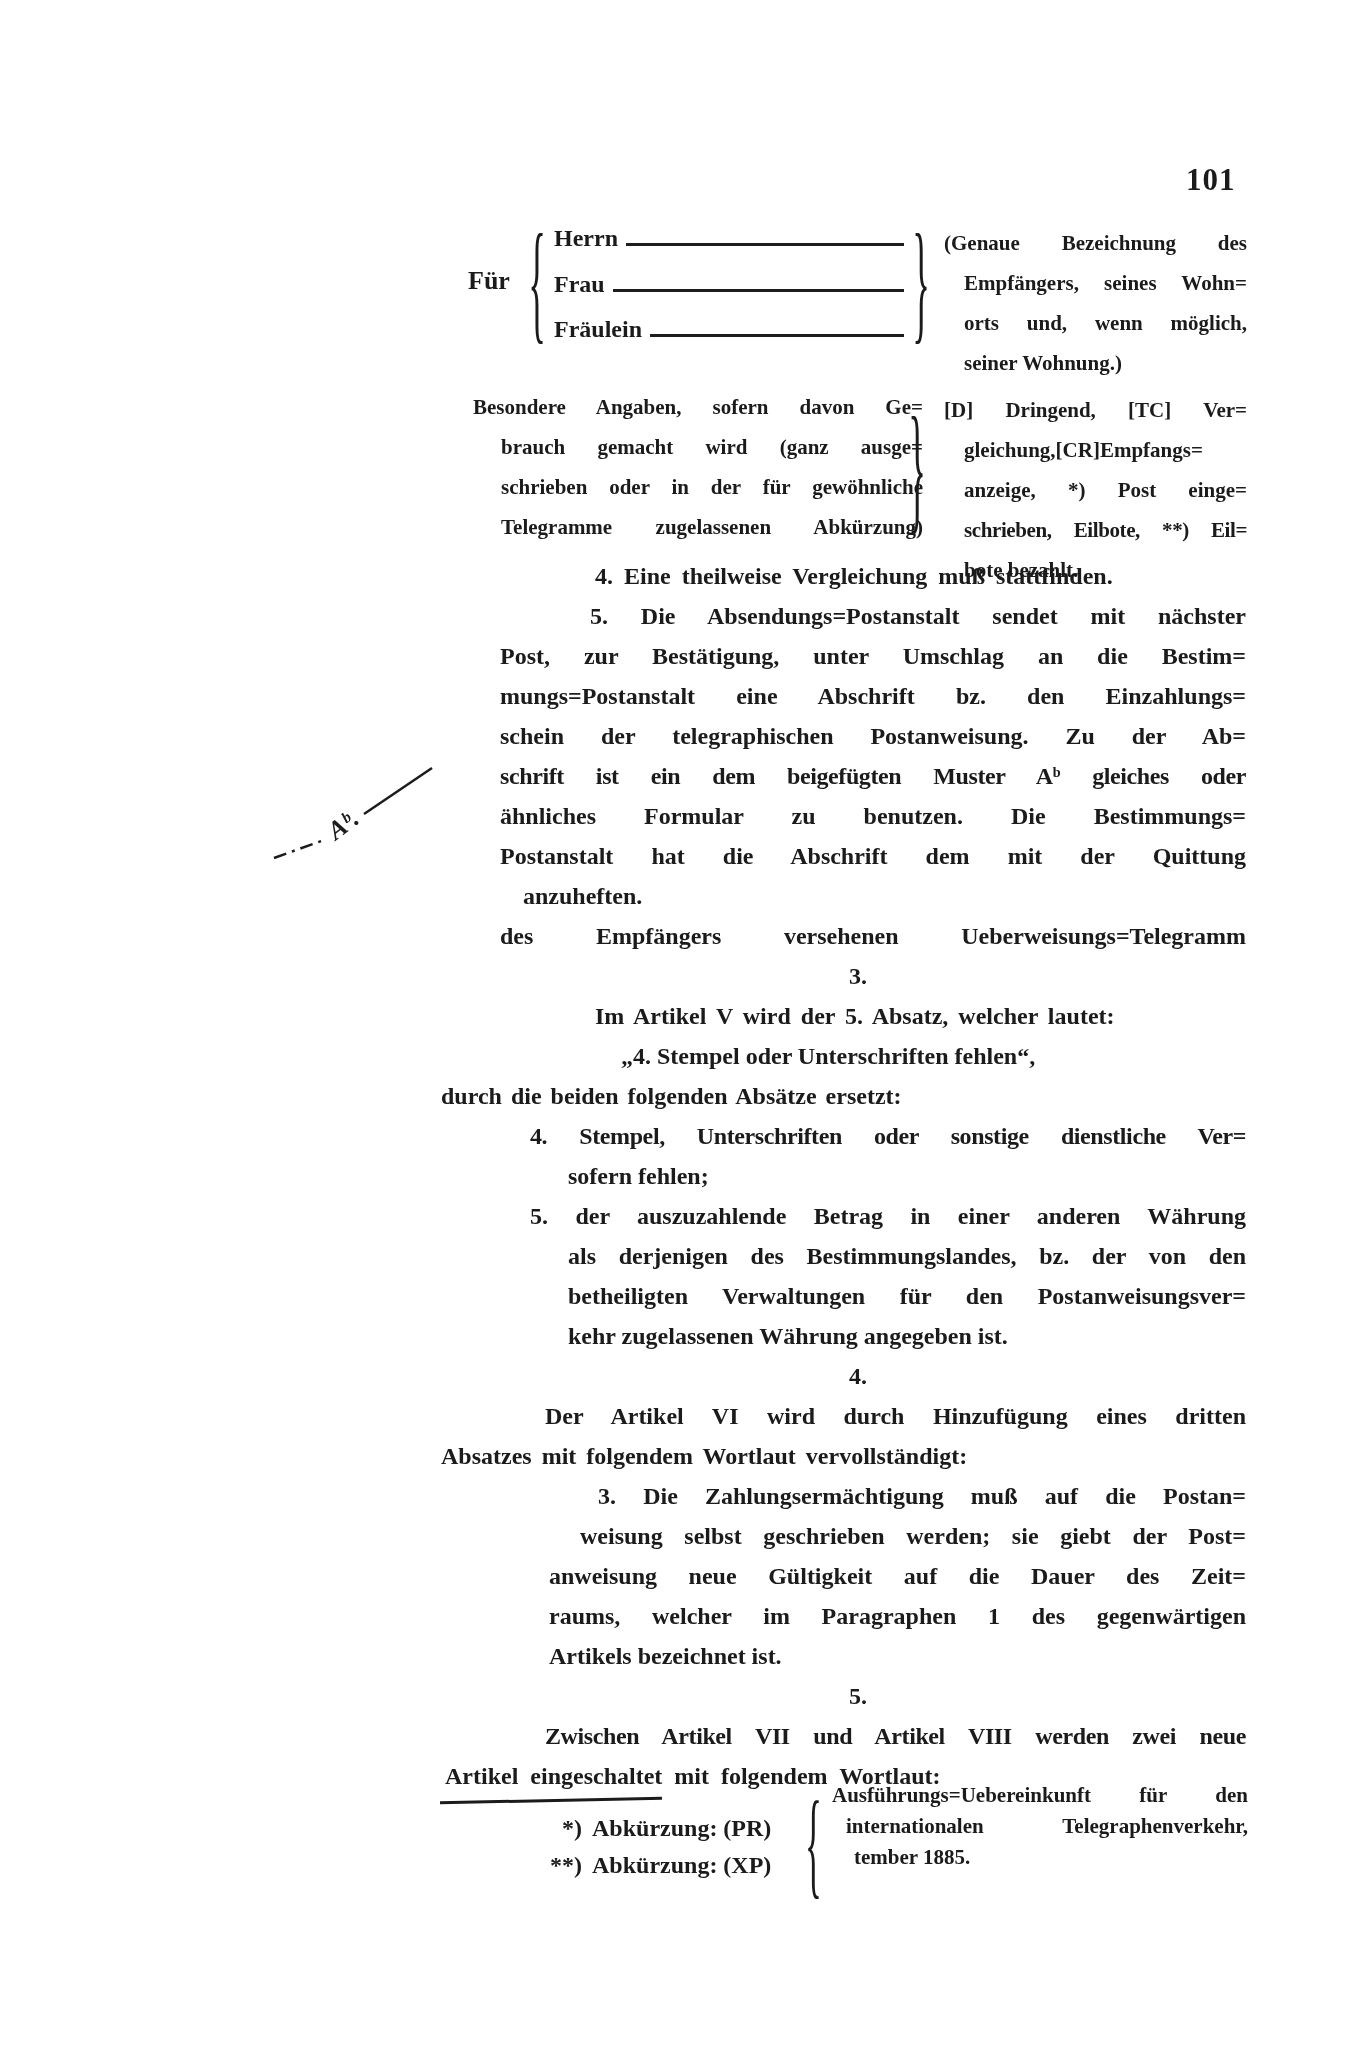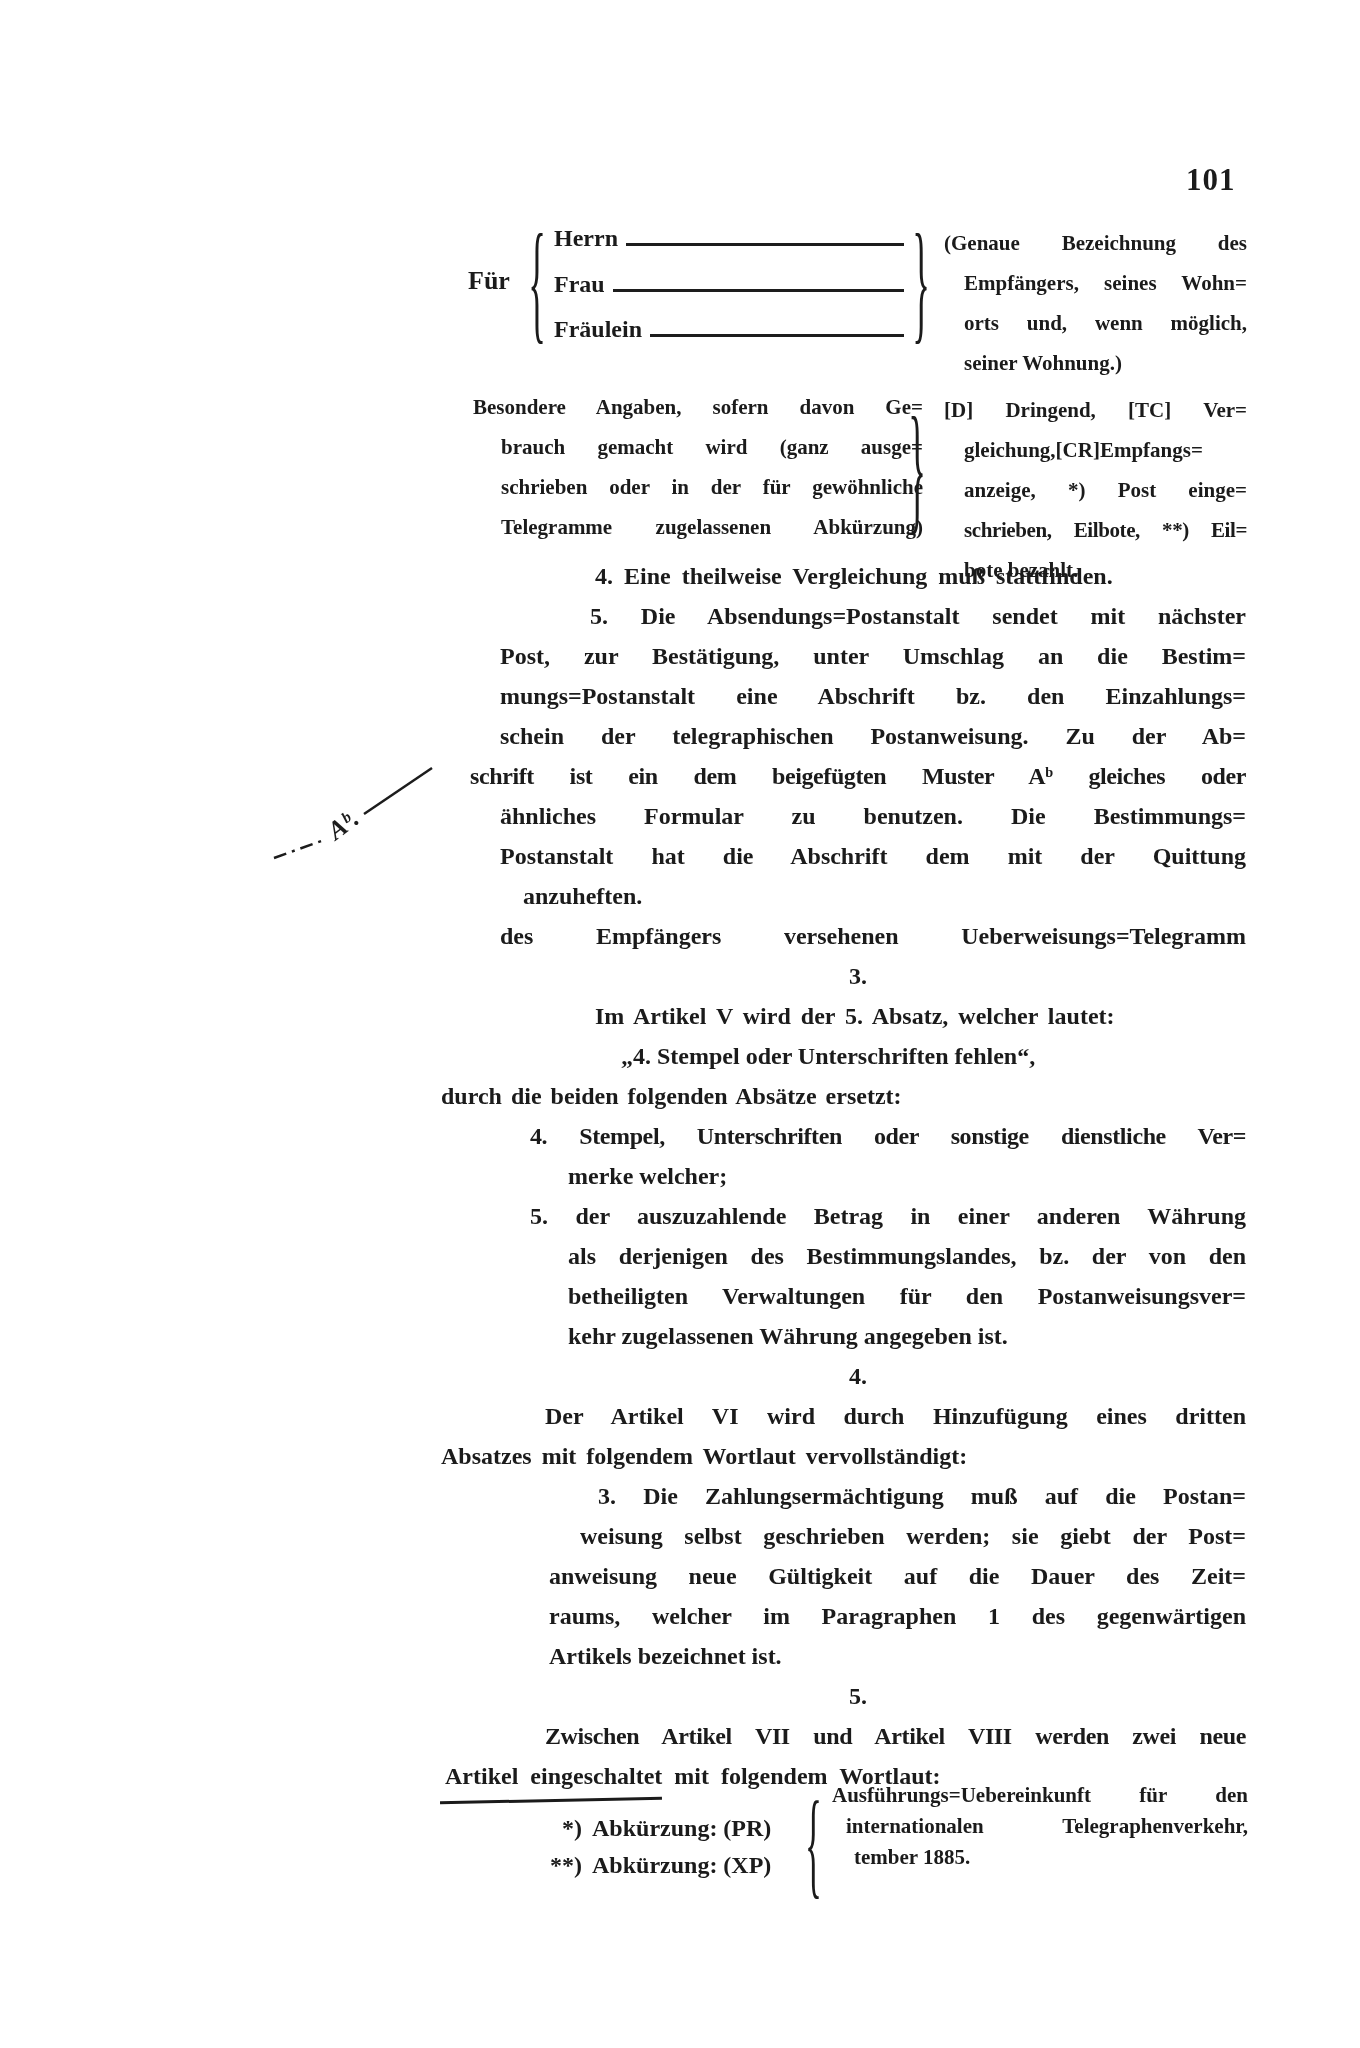--- a/index.html
+++ b/index.html
@@ -122,33 +122,33 @@
     </svg>
   </div>
 
   <div class="bodytext">
     <div class="ln ws5" style="margin-left:125px">4. Eine theilweise Vergleichung muß stattfinden.</div>
 
     <div class="ln j" style="margin-left:120px">5. Die Absendungs=Postanstalt sendet mit nächster</div>
     <div class="ln j" style="margin-left:30px">Post, zur Bestätigung, unter Umschlag an die Bestim=</div>
     <div class="ln j" style="margin-left:30px">mungs=Postanstalt eine Abschrift bz. den Einzahlungs=</div>
     <div class="ln j" style="margin-left:30px">schein der telegraphischen Postanweisung. Zu der Ab=</div>
-    <div class="ln j tight" style="">schrift ist ein dem beigefügten Muster Aᵇ gleiches oder</div>
+    <div class="ln j tight" style="margin-left:30px">schrift ist ein dem beigefügten Muster Aᵇ gleiches oder</div>
     <div class="ln j" style="margin-left:30px">ähnliches Formular zu benutzen. Die Bestimmungs=</div>
     <div class="ln j" style="margin-left:30px">Postanstalt hat die Abschrift dem mit der Quittung</div>
     <div class="ln" style="margin-left:53px">anzuheften.</div>
     <div class="ln j" style="margin-left:30px">des Empfängers versehenen Ueberweisungs=Telegramm</div>
 
     <div class="ln ctr">3.</div>
     <div class="ln ws4" style="margin-left:125px">Im Artikel V wird der 5. Absatz, welcher lautet:</div>
     <div class="ln" style="margin-left:151px">„4. Stempel oder Unterschriften fehlen“,</div>
     <div class="ln ws3" style="margin-left:-29px">durch die beiden folgenden Absätze ersetzt:</div>
 
     <div class="ln j tight" style="margin-left:60px">4. Stempel, Unterschriften oder sonstige dienstliche Ver=</div>
-    <div class="ln" style="margin-left:98px">merke welcher;</div>
+    <div class="ln" style="margin-left:98px">sofern fehlen;</div>
     <div class="ln j" style="margin-left:60px">5. der auszuzahlende Betrag in einer anderen Währung</div>
     <div class="ln j" style="margin-left:98px">als derjenigen des Bestimmungslandes, bz. der von den</div>
     <div class="ln j" style="margin-left:98px">betheiligten Verwaltungen für den Postanweisungsver=</div>
     <div class="ln" style="margin-left:98px">kehr zugelassenen Währung angegeben ist.</div>
 
     <div class="ln ctr">4.</div>
     <div class="ln j" style="margin-left:75px">Der Artikel VI wird durch Hinzufügung eines dritten</div>
     <div class="ln ws4" style="margin-left:-29px">Absatzes mit folgendem Wortlaut vervollständigt:</div>
     <div class="ln j" style="margin-left:128px">3. Die Zahlungsermächtigung muß auf die Postan=</div>
     <div class="ln j" style="margin-left:110px">weisung selbst geschrieben werden; sie giebt der Post=</div>

